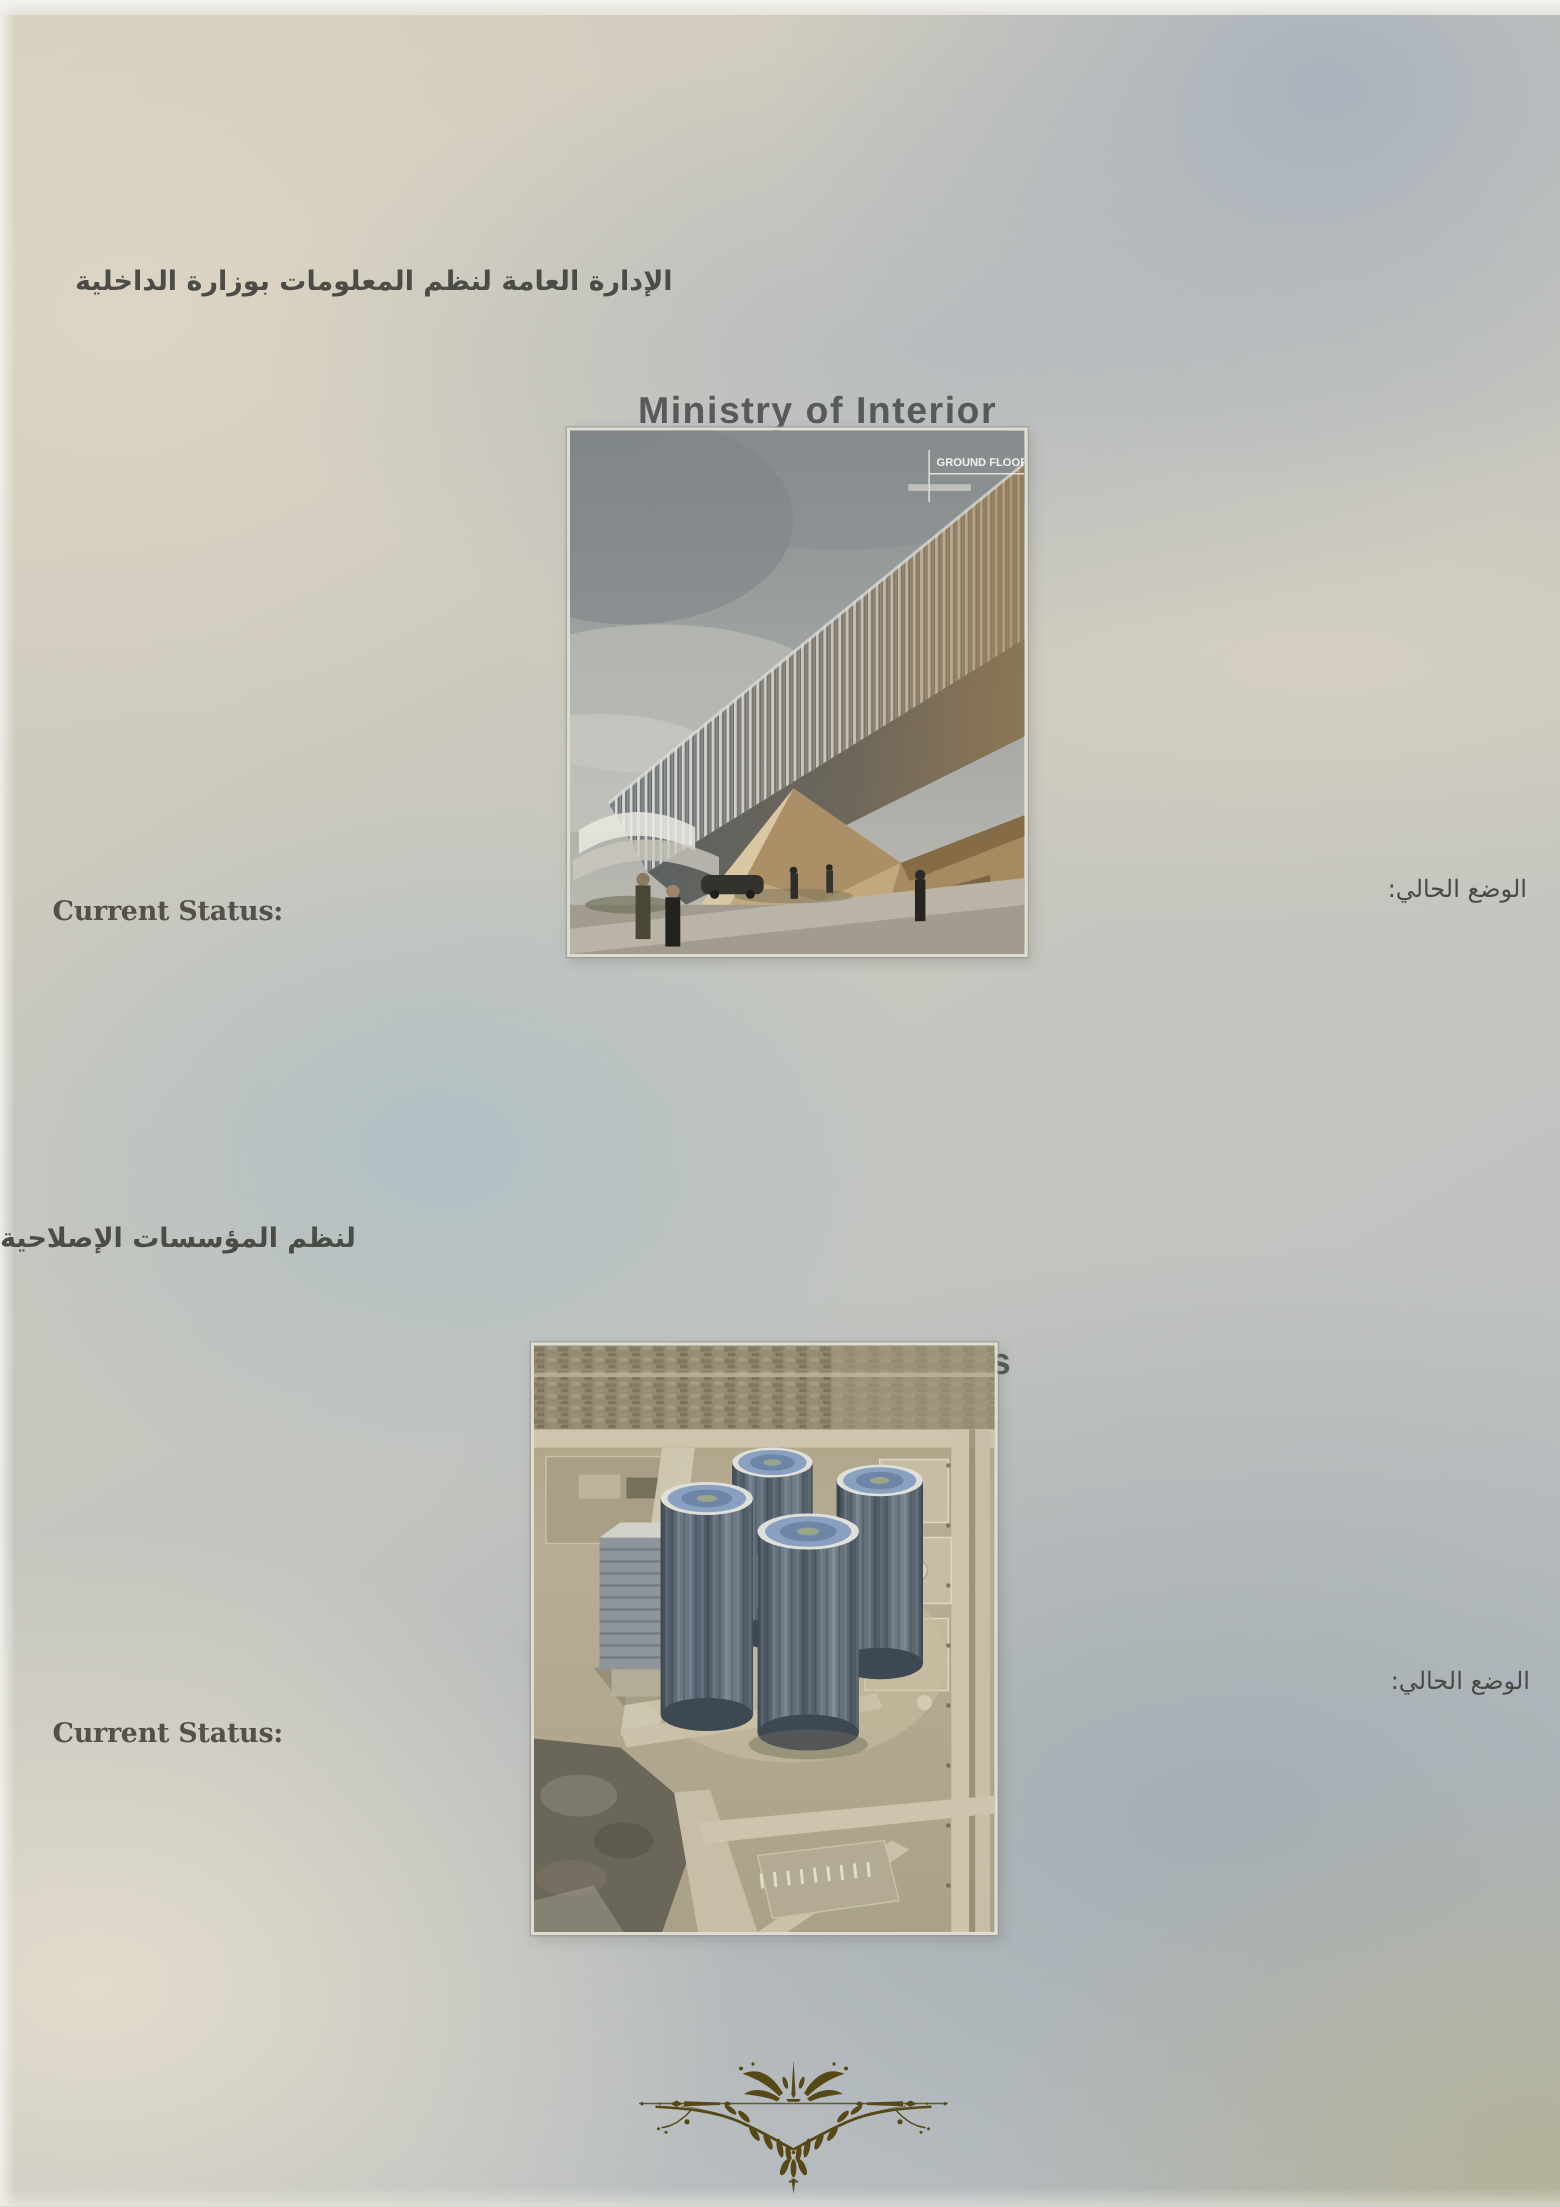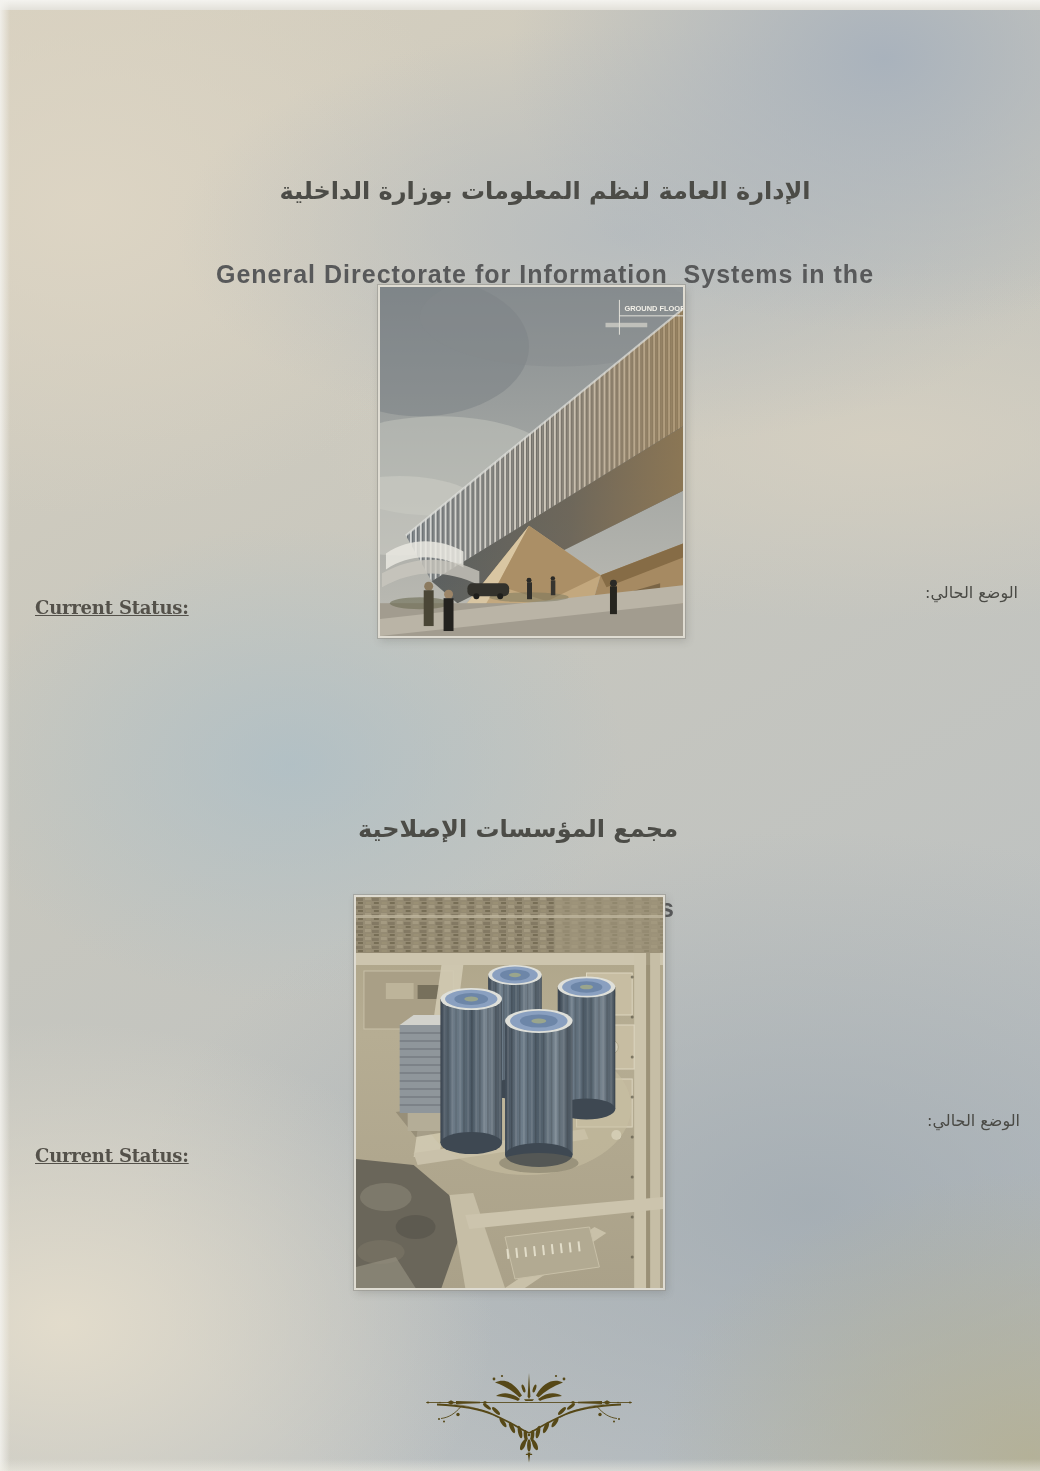--- a/index.html
+++ b/index.html
@@ -19,32 +19,32 @@
       radial-gradient(ellipse 900px 500px at 78% 82%, rgba(158,168,176,0.75), rgba(158,168,176,0) 75%),
       linear-gradient(150deg,#d7d0bf 0%,#c8c7be 40%,#b7bec3 100%);
   }
   .top-strip{position:absolute;top:0;left:0;right:0;height:10px;
     background:linear-gradient(to bottom,#f4f3ef,#e3e1da);}
   .left-strip{position:absolute;top:0;left:0;bottom:0;width:10px;
     background:linear-gradient(to right,rgba(244,243,239,.85),rgba(244,243,239,0));}
   .bottom-strip{position:absolute;left:0;right:0;bottom:0;height:12px;
     background:linear-gradient(to top,rgba(240,238,228,.55),rgba(240,238,228,0));}
 
-  .title-ar{position:absolute;text-align:center;direction:rtl;
-    font-family:"DejaVu Sans",sans-serif;font-weight:bold;font-size:24px;color:#4c4c47;}
+  .title-ar{position:absolute;text-align:left;direction:rtl;
+    font-family:"DejaVu Sans",sans-serif;font-weight:bold;font-size:18px;color:#4c4c47;}
   .title-en{position:absolute;text-align:center;white-space:pre-wrap;
     font-family:"Liberation Sans",sans-serif;font-weight:bold;font-size:25px;line-height:26px;
     letter-spacing:1px;color:#58595a;}
   .sec1-title-ar{top:177px;left:50px;width:990px;}
   .sec1-title-en{top:209px;left:50px;width:990px;}
   .sec2-title-ar{top:815px;left:0;width:1036px;}
   .sec2-title-en{top:843px;left:0;width:1036px;}
 
   .status-en{position:absolute;font-family:"DejaVu Serif",serif;font-weight:bold;
-    font-size:18px;letter-spacing:-0.2px;color:#54514a;text-decoration:underline;}
+    font-size:18px;letter-spacing:-0.2px;color:#54514a;}
   .status-ar{position:absolute;direction:rtl;font-family:"DejaVu Sans",sans-serif;
     font-weight:normal;font-size:16px;color:#4a4a45;}
   .status1-en{left:35px;top:597px;}
   .status1-ar{right:22px;top:583px;}
   .status2-en{left:35px;top:1145px;}
   .status2-ar{right:20px;top:1111px;}
 
   .figure{position:absolute;box-sizing:border-box;border:2px solid #dfdcd2;
     box-shadow:0 0 0 1px rgba(148,146,138,.55), 2px 3px 8px rgba(70,70,64,.20),
       inset 0 0 0 1px rgba(250,248,242,.5);}
@@ -58,21 +58,20 @@
 </head>
 <body>
 
 <div class="page">
   <div class="top-strip"></div>
   <div class="left-strip"></div>
   <div class="bottom-strip"></div>
 
   <div class="title-ar sec1-title-ar">الإدارة العامة لنظم المعلومات بوزارة الداخلية</div>
   <div class="title-en sec1-title-en">
-    <div>General Directorate for Information  Systems in the</div>
     <div>Ministry of Interior</div>
   </div>
 
   <div class="figure figure1">
     <svg viewBox="0 0 305 351" preserveAspectRatio="none">
       <defs>
         <linearGradient id="sky1" x1="0" y1="0" x2="0" y2="1">
           <stop offset="0" stop-color="#878d90"></stop>
             <stop offset="0.5" stop-color="#a3a6a3"></stop>
             <stop offset="1" stop-color="#bdbcb4"></stop>
@@ -137,21 +136,21 @@
         <path d="M241,13 V48 M241,29 H305" stroke="#eceae2" stroke-width="1" fill="none" opacity="0.9"></path>
         <text x="246" y="24" font-size="7.5" font-weight="bold" fill="#f2f0e8" font-family="Liberation Sans, sans-serif">GROUND FLOOR</text>
         <rect x="227" y="36" width="42" height="4.5" fill="#dddbd2" opacity="0.65"></rect>
       </g>
     </svg>
   </div>
 
   <div class="status-en status1-en">Current Status:</div>
   <div class="status-ar status1-ar">الوضع الحالي:</div>
 
-  <div class="title-ar sec2-title-ar">مجمع المؤسسات الإصلاحية</div>
+  <div class="title-ar sec2-title-ar">لنظم المؤسسات الإصلاحية</div>
   <div class="title-en sec2-title-en">
     <div>Correctional institutions</div>
     <div>complex</div>
   </div>
 
   <div class="figure figure2">
     <svg viewBox="0 0 309 391" preserveAspectRatio="none">
       <defs>
         <linearGradient id="des2" x1="0" y1="0" x2="0" y2="1">
           <stop offset="0" stop-color="#aba184"></stop>

